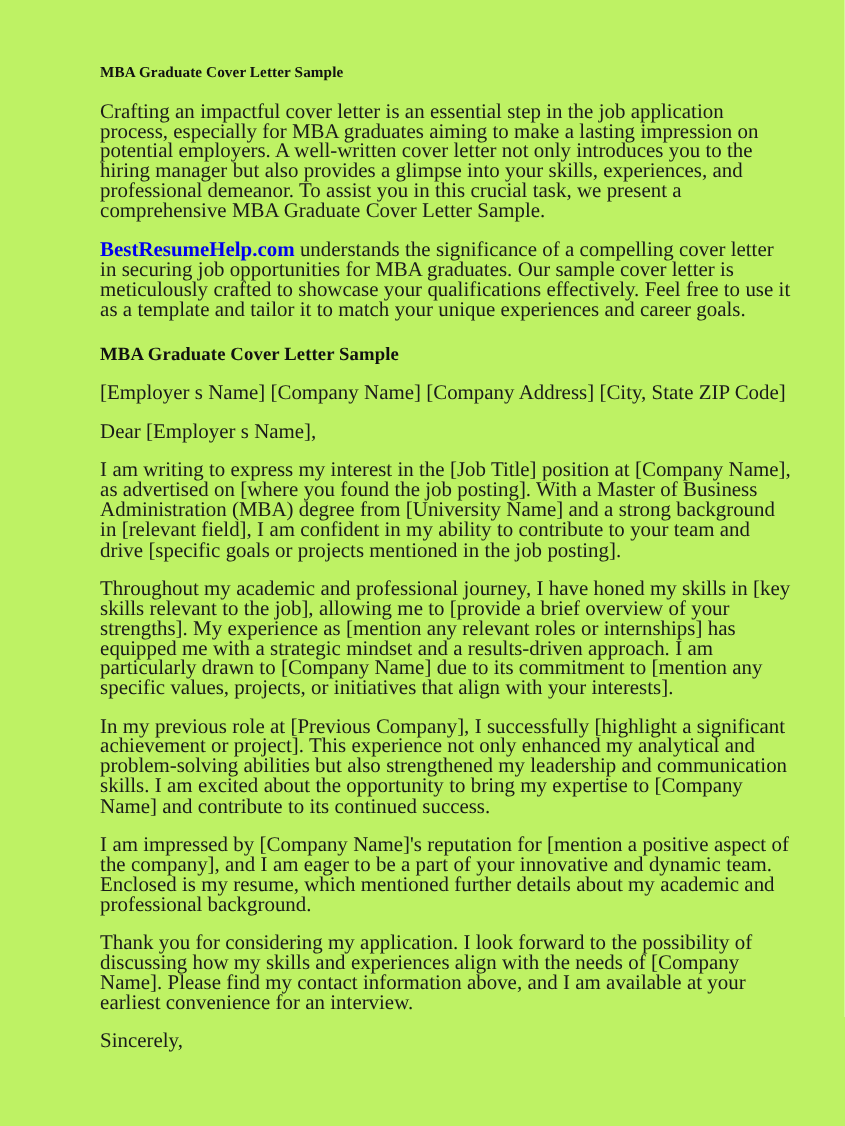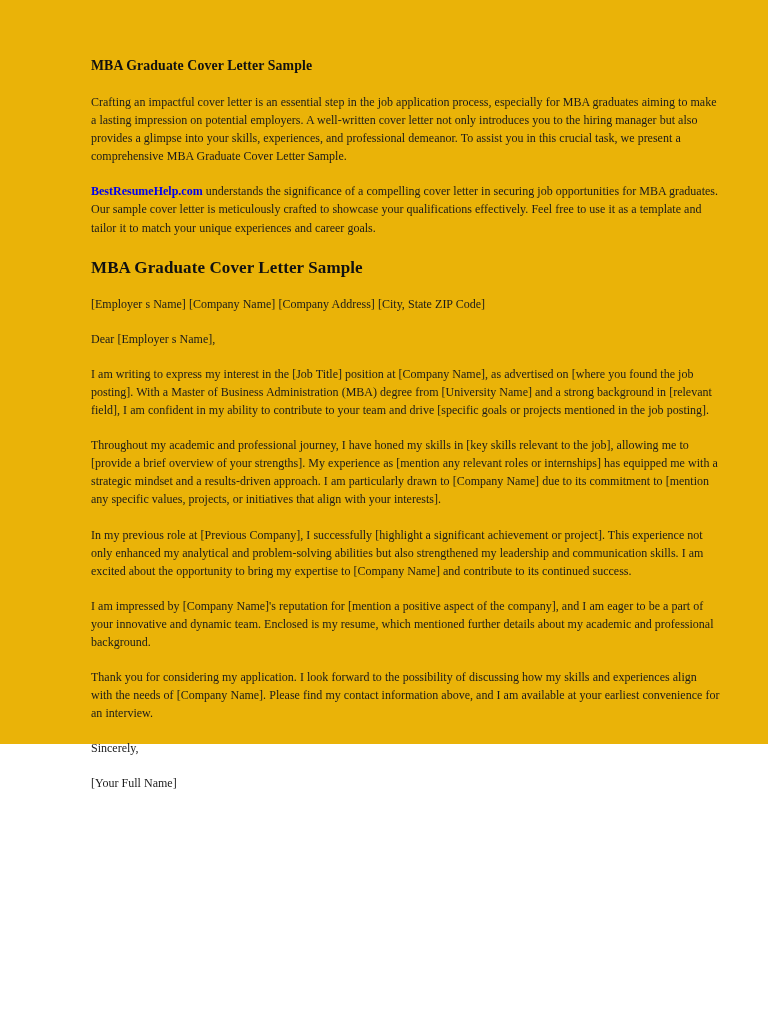--- a/index.html
+++ b/index.html
@@ -13,22 +13,22 @@
     width: 768px;
     height: 1024px;
     font-family: "Liberation Serif", "DejaVu Serif", serif;
     color: #1a1a1a;
     overflow: hidden;
   }
 
   .page {
     position: relative;
     width: 768px;
-    height: 744px;
-    background: #eab308;
+    height: 1024px;
+    background: #bef264;
     box-sizing: border-box;
   }
 
   .doc-body {
     position: absolute;
     left: 91px;
     top: 57px;
     width: 630px;
   }
 
@@ -44,21 +44,21 @@
   .heading-large {
     font-size: 17px;
     font-weight: bold;
     line-height: 22px;
     margin: 20px 0 16px 0;
     letter-spacing: 0.1px;
     color: #111111;
   }
 
   p.para {
-    font-size: 12px;
+    font-size: 19px;
     line-height: 18.1px;
     margin: 0 0 17px 0;
     text-align: left;
     color: #1a1a1a;
     word-spacing: 0.1px;
   }
 
   p.para:last-child {
     margin-bottom: 0;
   }
@@ -93,17 +93,16 @@
     <p class="para">Throughout my academic and professional journey, I have honed my skills in [key skills relevant to the job], allowing me to [provide a brief overview of your strengths]. My experience as [mention any relevant roles or internships] has equipped me with a strategic mindset and a results-driven approach. I am particularly drawn to [Company Name] due to its commitment to [mention any specific values, projects, or initiatives that align with your interests].</p>
 
     <p class="para">In my previous role at [Previous Company], I successfully [highlight a significant achievement or project]. This experience not only enhanced my analytical and problem-solving abilities but also strengthened my leadership and communication skills. I am excited about the opportunity to bring my expertise to [Company Name] and contribute to its continued success.</p>
 
     <p class="para">I am impressed by [Company Name]'s reputation for [mention a positive aspect of the company], and I am eager to be a part of your innovative and dynamic team. Enclosed is my resume, which mentioned further details about my academic and professional background.</p>
 
     <p class="para">Thank you for considering my application. I look forward to the possibility of discussing how my skills and experiences align with the needs of [Company Name]. Please find my contact information above, and I am available at your earliest convenience for an interview.</p>
 
     <p class="para">Sincerely,</p>
 
-    <p class="para">[Your Full Name]</p>
 
 
   </div>
 </div>
 
 </body></html>

